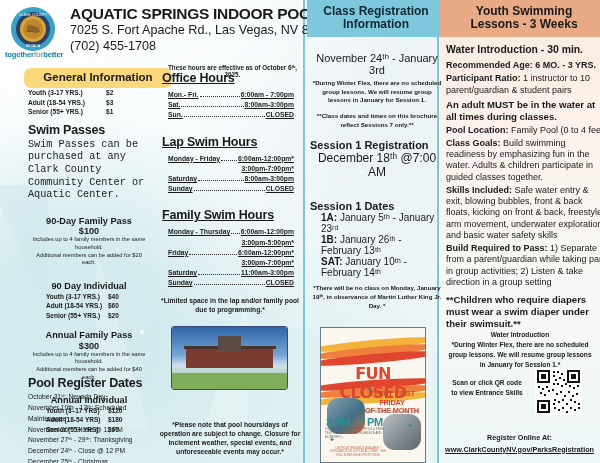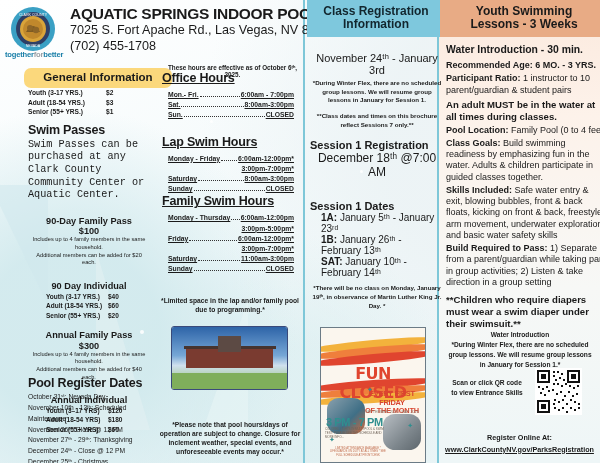--- a/index.html
+++ b/index.html
@@ -272,21 +272,21 @@
             <span class="dots"></span>
             <span class="t">8:00am-3:00pm</span>
           </div>
         <div class="hrs-row">
             <span class="d">Sunday</span>
             <span class="dots"></span>
             <span class="t">CLOSED</span>
           </div>
       </div>
 
-      <h2 class="sec" style="">Family Swim Hours</h2>
+      <h2 class="sec" style="margin-top:14px;">Family Swim Hours</h2>
       <div style="padding:3px 4px 0 6px;">
         <div class="hrs-row">
             <span class="d">Monday - Thursday</span>
             <span class="dots"></span>
             <span class="t">6:00am-12:00pm</span>
           </div>
         <div class="hrs-row cont">
             <span class="t">3:00pm-5:00pm*</span>
           </div>
         <div class="hrs-row">

